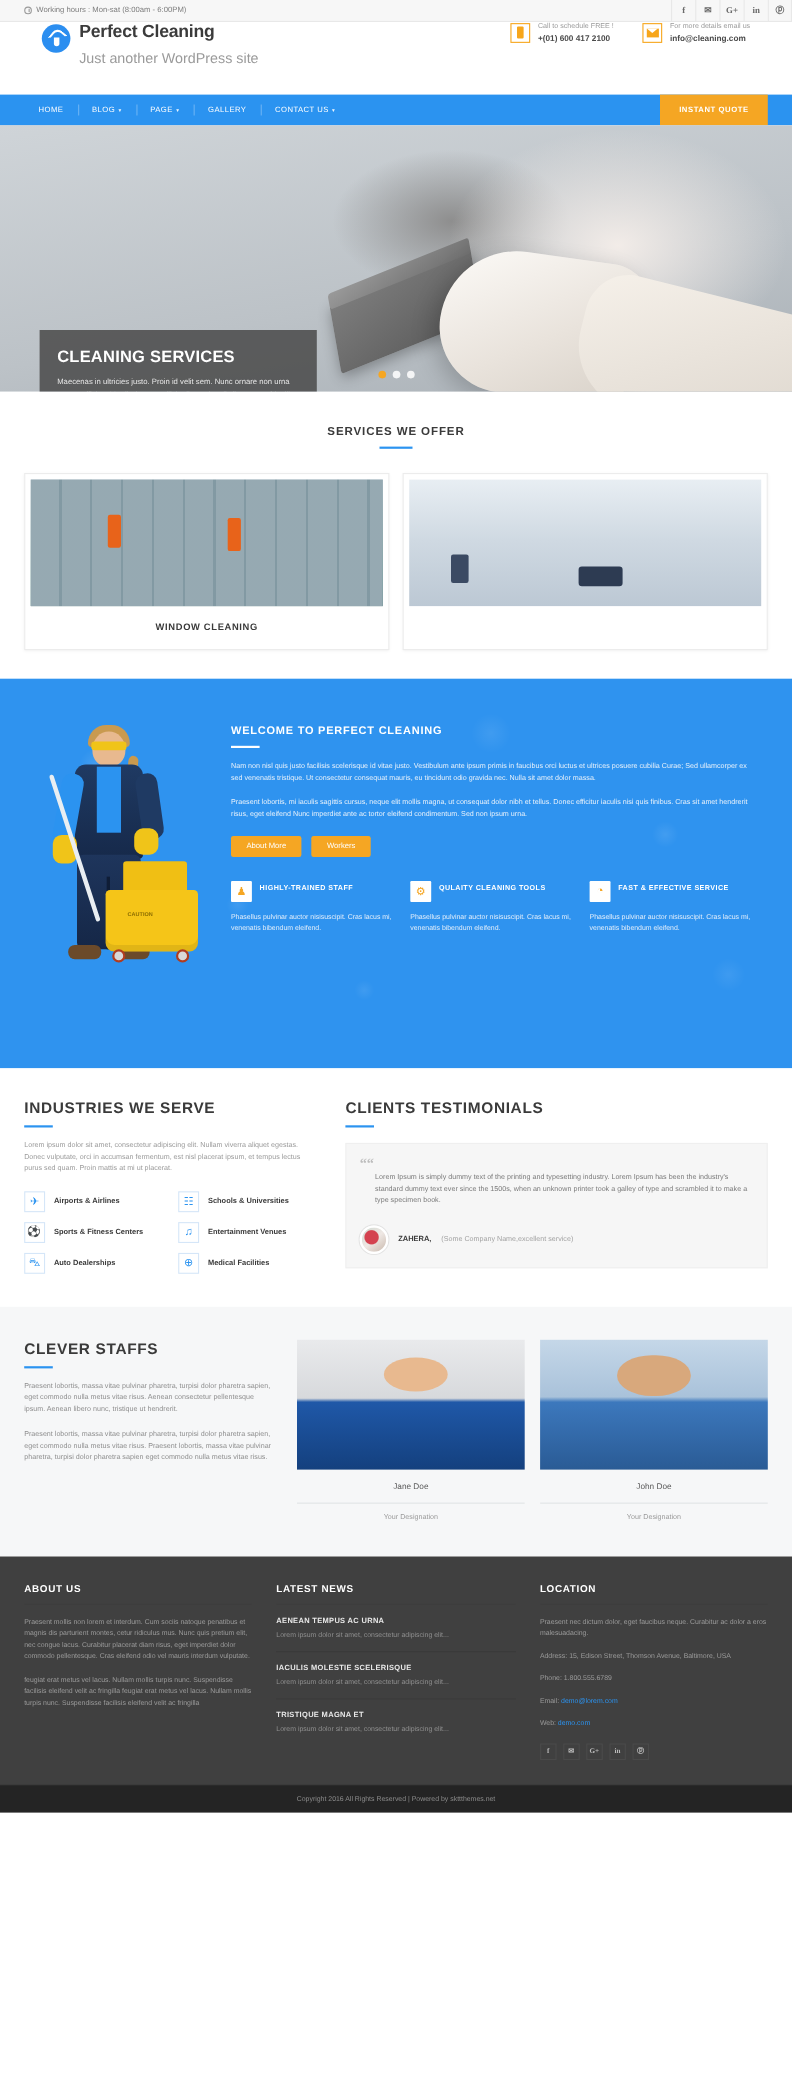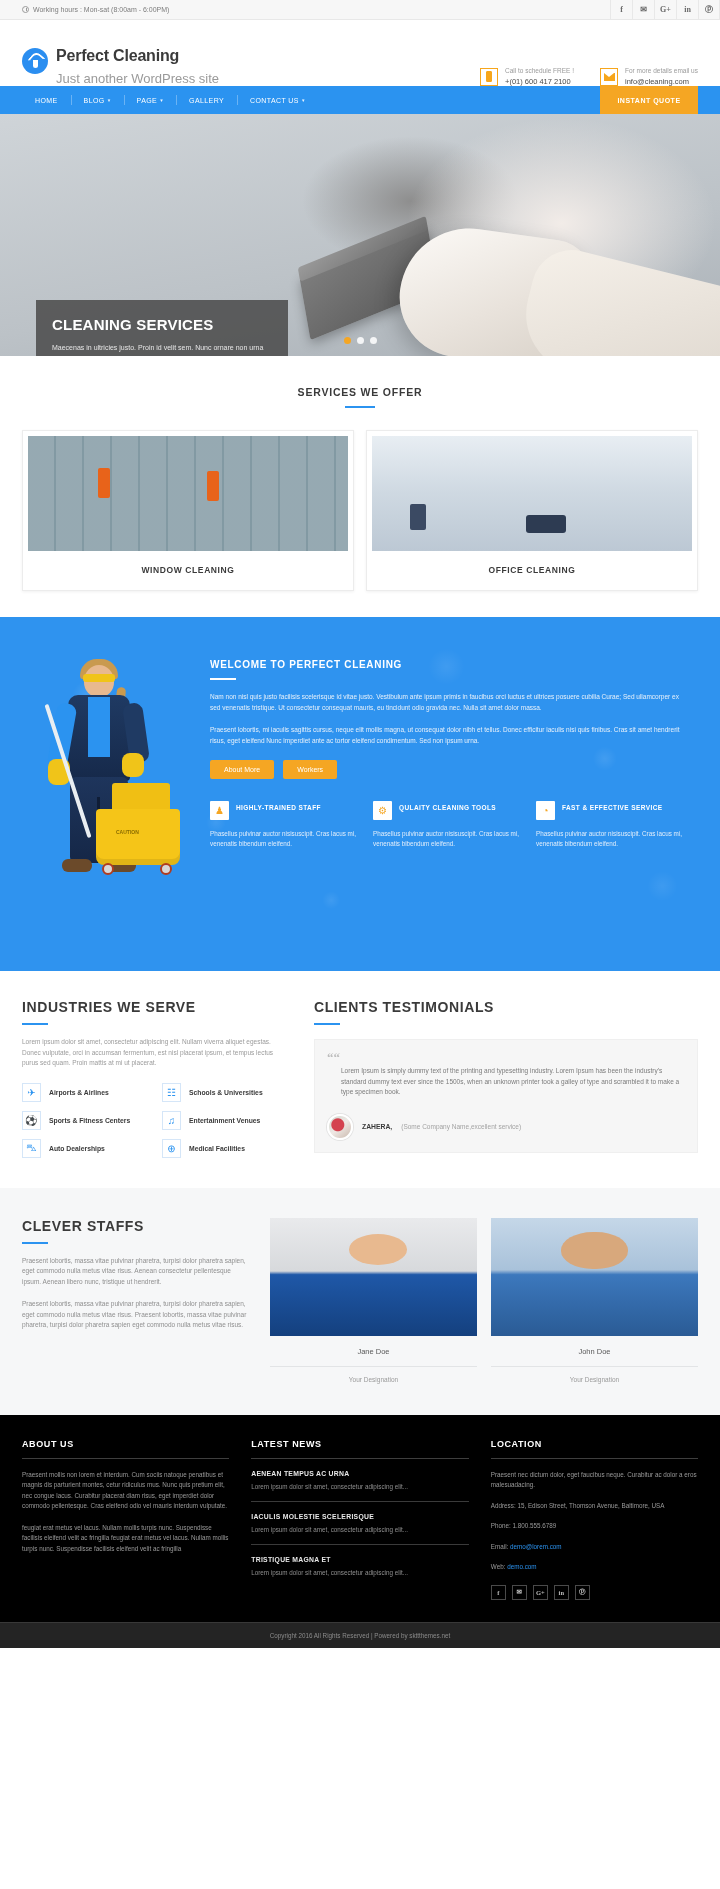--- a/index.html
+++ b/index.html
@@ -40,22 +40,22 @@
     display: flex; align-items: center; justify-content: center;
     font-size: 8px; color: #6a6a6a; font-weight: bold;
     font-family: "Liberation Serif", serif;
     cursor: pointer;
   }
   .topbar-social .si:last-child { border-right: 1px solid #e8e8e8; }
 
   
   .header {
     height: 66px;
-    display: flex; align-items: flex-end;
-    padding: 0 22px;
+    display: flex; align-items: flex-start;
+    padding: 0 38px;
     background: #fff;
     justify-content: space-between;
   }
   .brand { display: flex; align-items: flex-start; gap: 8px; }
   .logo-mark {
     width: 26px; height: 26px; border-radius: 50%;
     background: #2b8ef0; position: relative; flex: none;
     margin-top: 2px;
   }
   .logo-mark::before {
@@ -90,21 +90,21 @@
   .hinfo-icon .glyph-mail {
     width: 11px; height: 8px; background: #f7a61b; position: relative;
   }
   .hinfo-icon .glyph-mail::after {
     content: ""; position: absolute; left: 0.5px; top: 0.5px;
     border-left: 5px solid transparent; border-right: 5px solid transparent;
     border-top: 4px solid #fff;
   }
   .hinfo-txt { display: flex; flex-direction: column; gap: 3px; }
   .hinfo-top { font-size: 6.5px; color: #9b9b9b; }
-  .hinfo-bot { font-size: 7.5px; color: #4a4a4a; font-weight: normal; }
+  .hinfo-bot { font-size: 7.5px; color: #4a4a4a; font-weight: bold; }
 
   
   .nav {
     height: 28px; background: #2b93f0;
     display: flex; align-items: stretch; justify-content: space-between;
   }
   .nav-list { display: flex; align-items: center; padding-left: 22px; }
   .nav-item {
     font-size: 7px; color: #fff; letter-spacing: 0.4px;
     padding: 0 13px; position: relative; cursor: pointer;
@@ -399,21 +399,21 @@
   .staff-name {
     font-size: 7.5px; color: #5a5a5a; text-align: center;
     padding: 11px 0 10px 0; border-bottom: 1px solid #e2e4e6;
   }
   .staff-role {
     font-size: 6.5px; color: #9a9a9a; text-align: center; padding-top: 9px;
   }
 
   
   .footer {
-    background: #000000; padding: 24px 22px 22px 22px;
+    background: #404040; padding: 24px 22px 22px 22px;
     display: flex; gap: 22px;
   }
   .fcol { flex: 1; }
   .fcol.mid-col { flex: 1.05; }
   .ftitle {
     font-size: 9px; font-weight: bold; color: #fff; letter-spacing: 0.6px;
     padding-bottom: 9px; border-bottom: 1px solid #3e3e3e;
   }
   .fp { font-size: 6.3px; line-height: 10.5px; color: #9a9a9a; margin-top: 11px; }
   .news-item { margin-top: 11px; padding-bottom: 9px; border-bottom: 1px solid #3a3a3a; }
@@ -526,21 +526,20 @@
 <div class="services">
   <div class="sec-title-c">SERVICES WE OFFER</div>
   <div class="sec-underline-c"></div>
   <div class="svc-row">
     <div class="svc-card">
       <div class="svc-img window"></div>
       <div class="svc-label">WINDOW CLEANING</div>
     </div>
     <div class="svc-card">
       <div class="svc-img office"></div>
-      <div class="svc-label">OFFICE CLEANING</div>
     </div>
   </div>
 </div>
 
 <div class="welcome">
   <div class="bubbles"></div>
   <div class="welcome-img">
     <div class="w-hair"></div>
       <div class="w-head"></div>
       <div class="w-goggle"></div>

